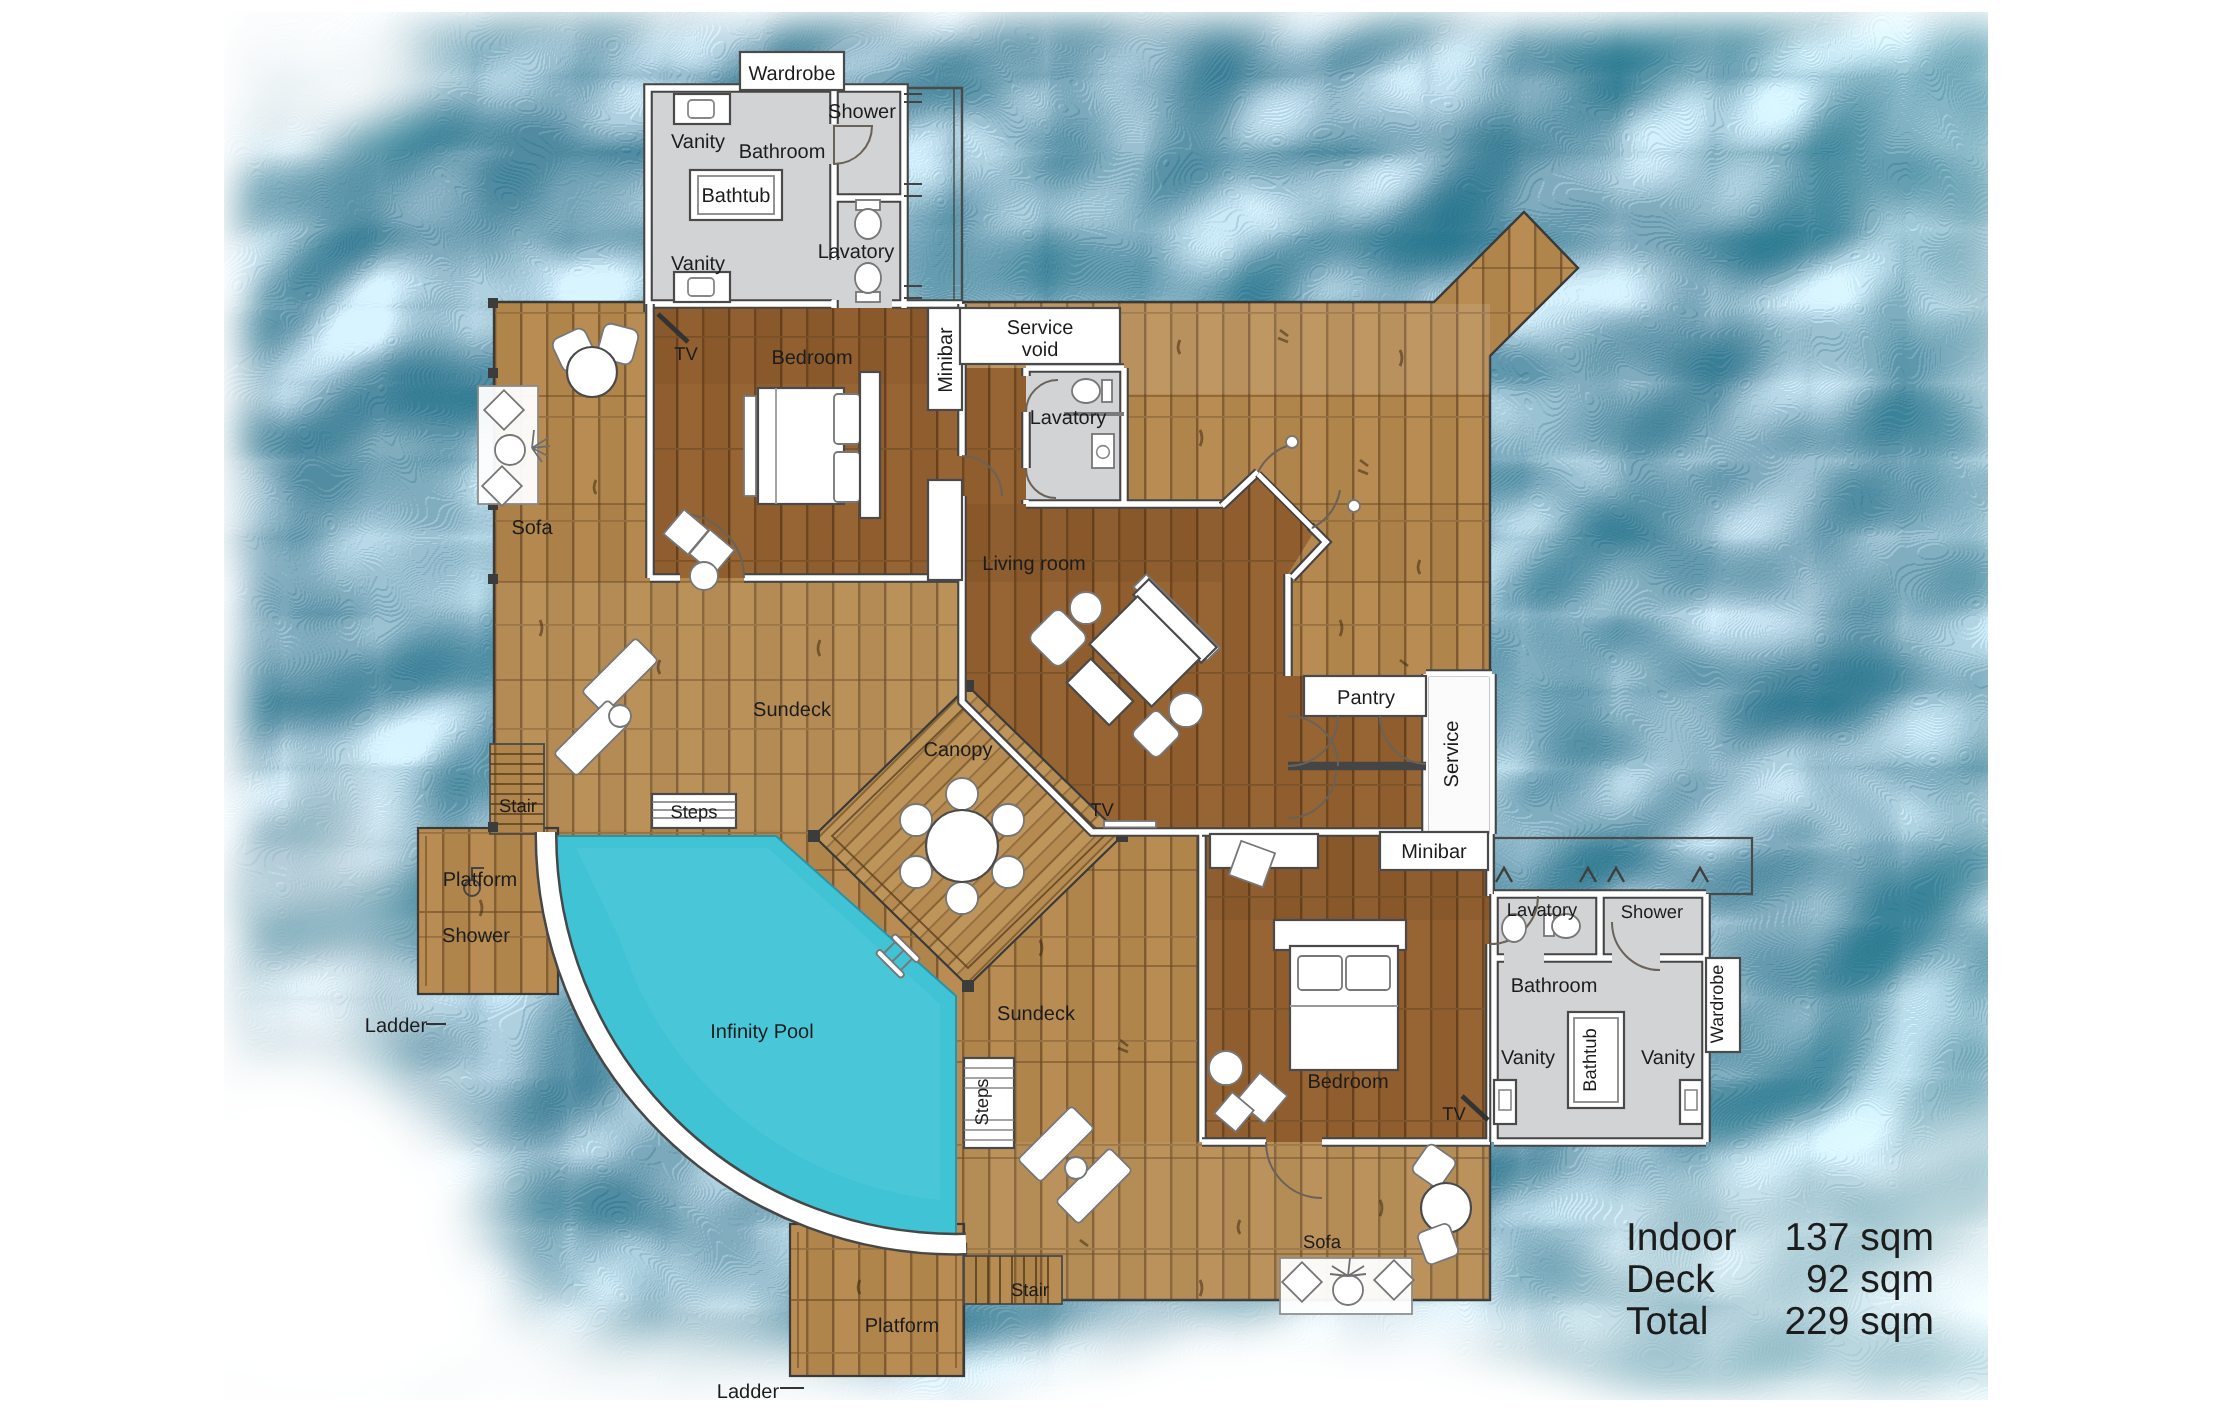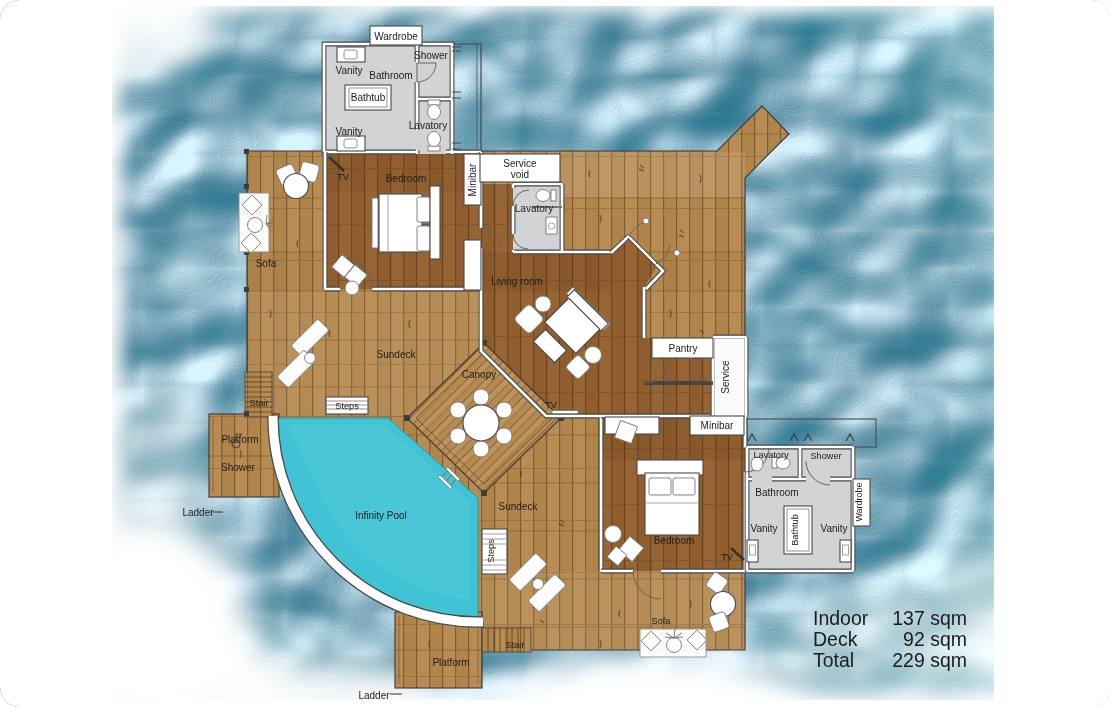--- a/index.html
+++ b/index.html
@@ -1,16 +1,16 @@
 <!DOCTYPE html>
 <html><head>
 <meta charset="utf-8">
 <style>
 html,body{margin:0;padding:0;background:#fff;}
-#page{position:relative;width:1111px;height:707px;overflow:hidden;background:#a21caf;font-family:"Liberation Sans", sans-serif;border-radius:20px;}
+#page{position:relative;width:1111px;height:707px;overflow:hidden;background:#a21caf;font-family:"Liberation Sans", sans-serif;}
 text{font-family:"Liberation Sans", sans-serif;fill:#1c1c1c;}
 .wd{fill:none;stroke:#454545;stroke-width:4.8;}
 .ww{fill:none;stroke:#ffffff;stroke-width:2.7;}
 .fw{fill:#ffffff;stroke:#4a4a4a;stroke-width:1.1;}
 .fw2{fill:#ffffff;stroke:#777;stroke-width:0.9;}
 .arc{fill:none;stroke:#6b6257;stroke-width:1;}
 .lbl{font-size:10px;}
 .lbs{font-size:9.2px;}
 </style>
 </head>

